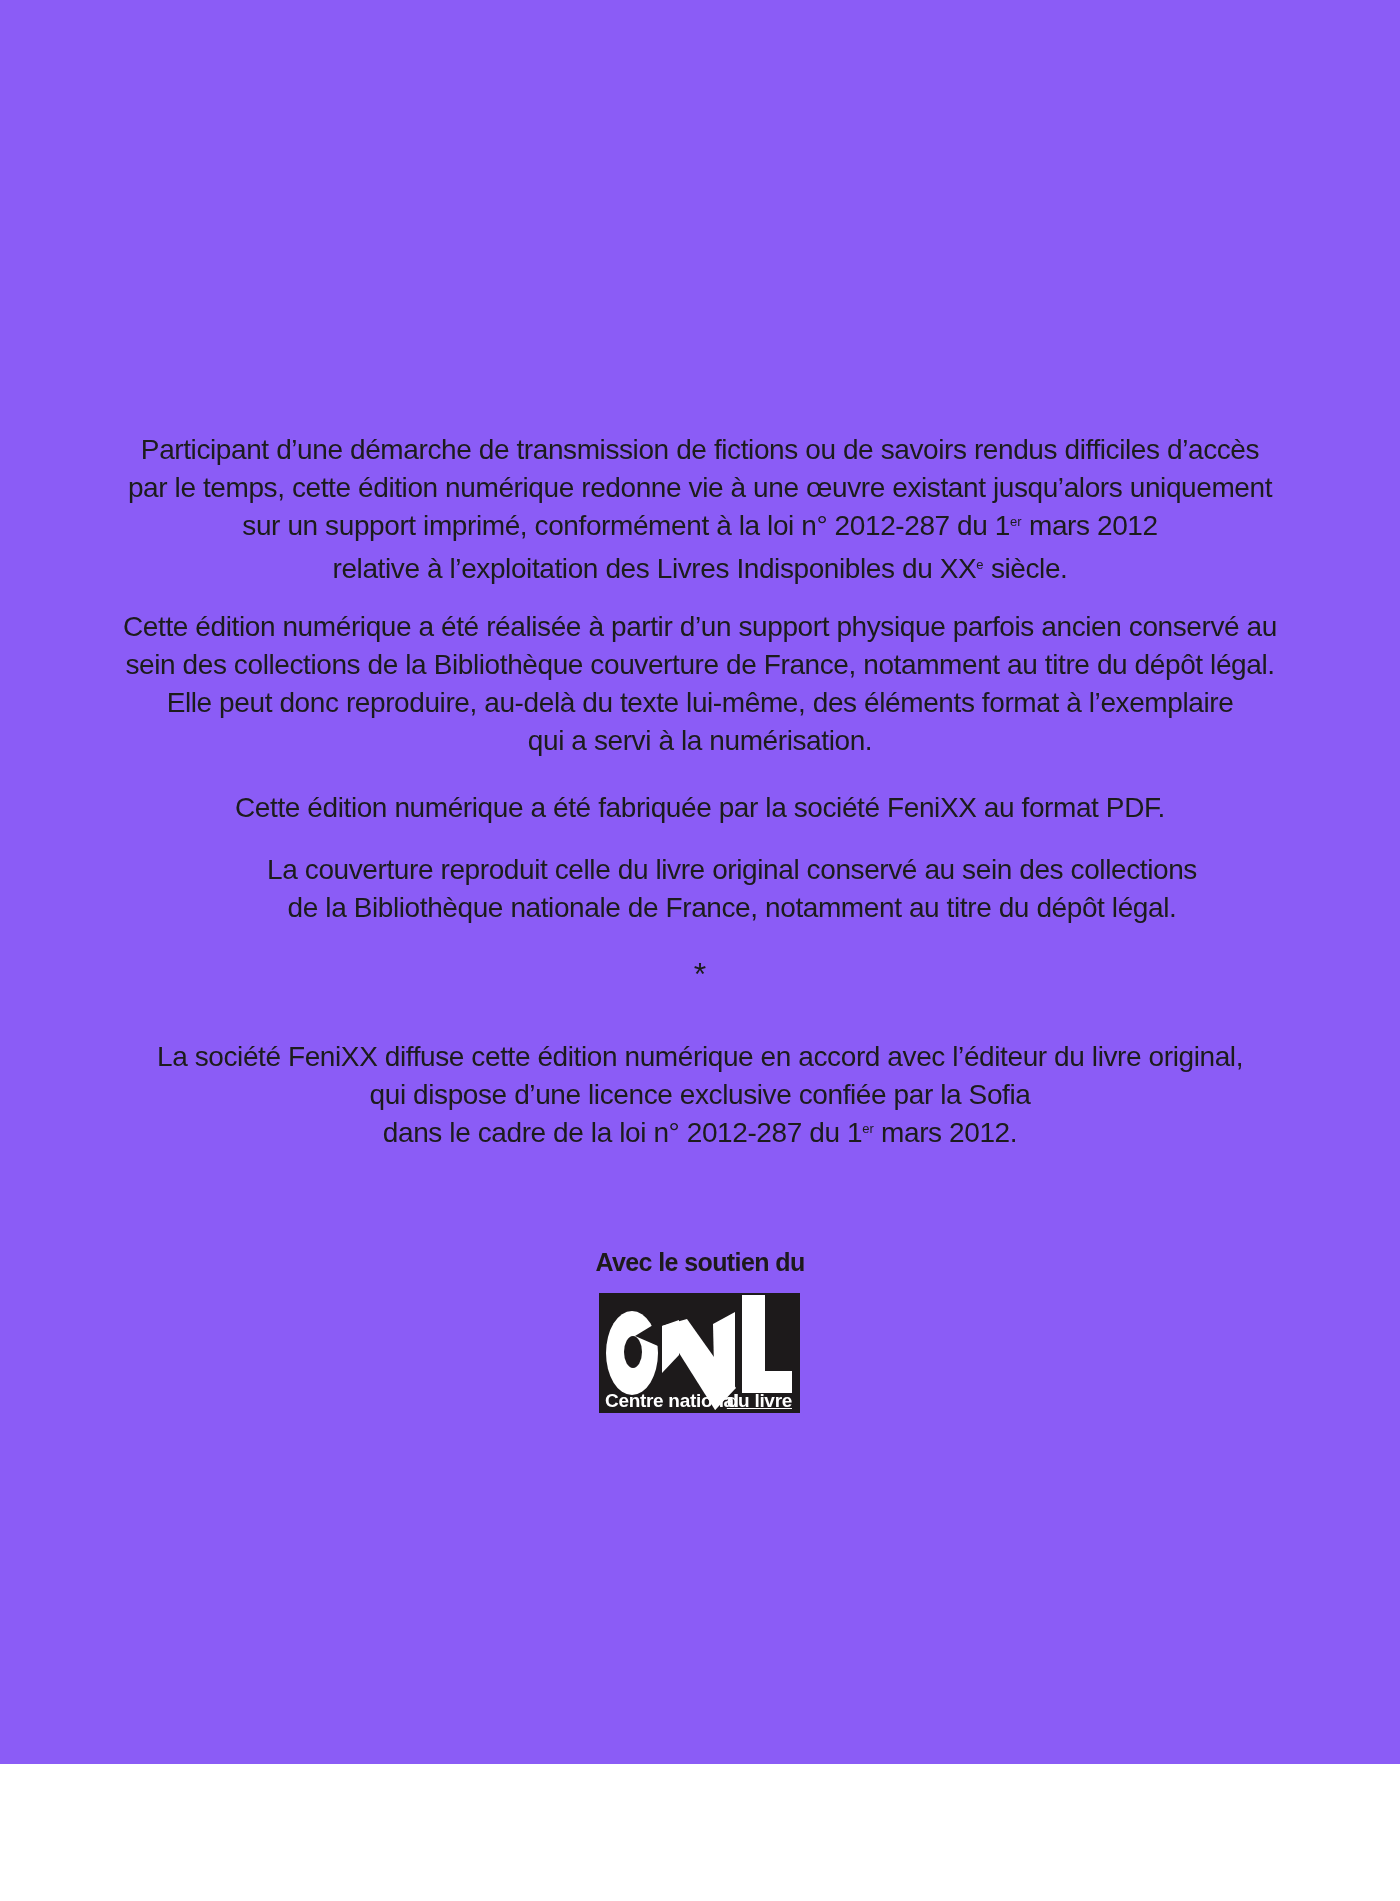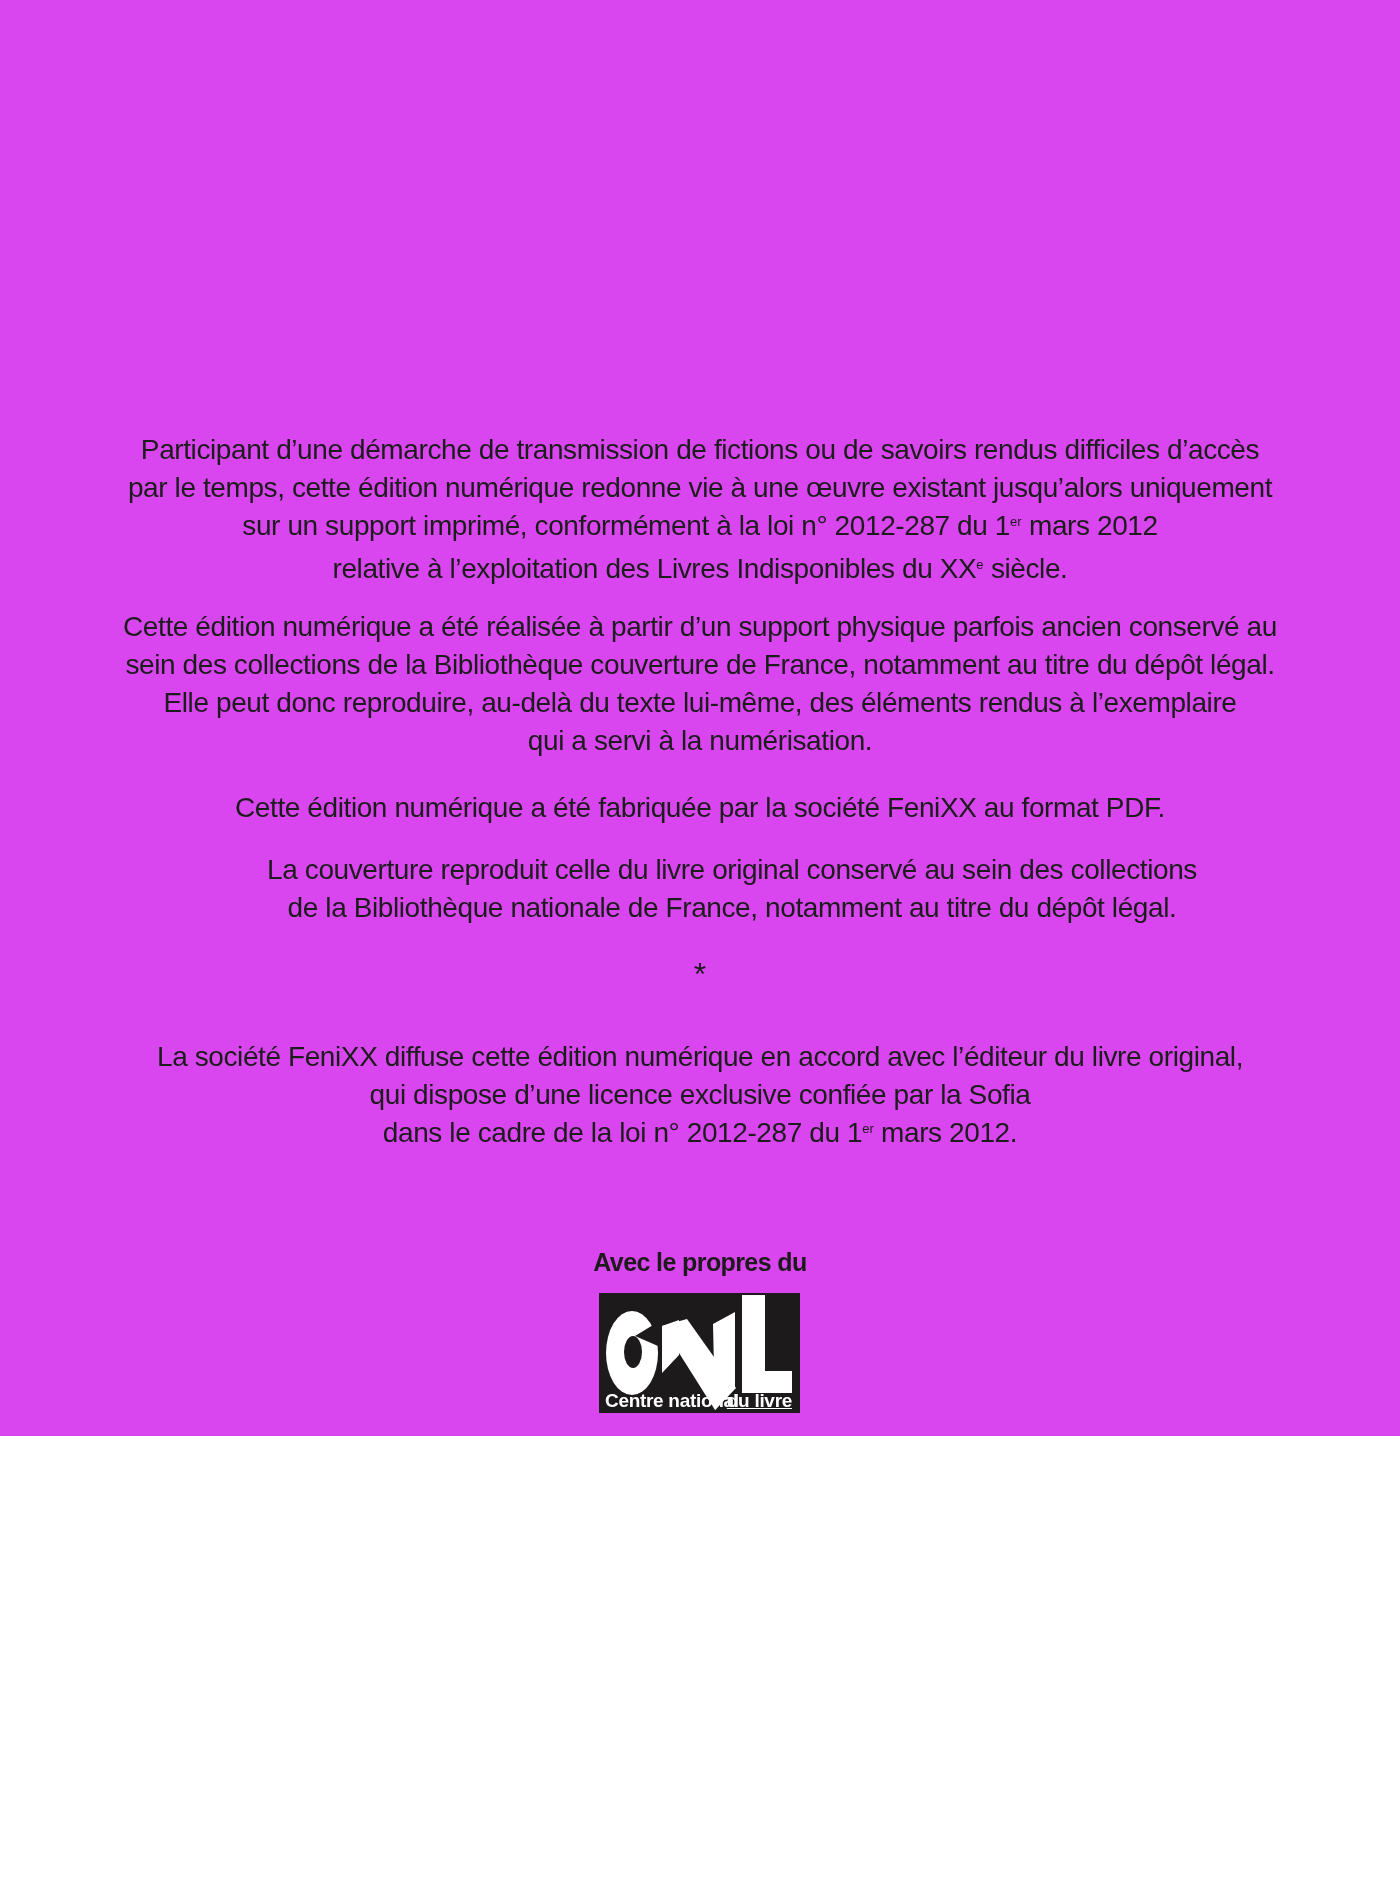--- a/index.html
+++ b/index.html
@@ -1,20 +1,20 @@
 <!DOCTYPE html>
 <html><head>
 <meta charset="utf-8">
 <style>
   html,body{margin:0;padding:0;background:#ffffff;}
   .page{
     position:relative;
     width:1400px;
-    height:1436px;
-    background:#d946ef;
+    height:1764px;
+    background:#8b5cf6;
     overflow:hidden;
     font-family:"Liberation Sans", sans-serif;
     color:#1c1c1c;
   }
   .para{
     position:absolute;
     left:0;
     width:1400px;
     text-align:center;
     font-size:28px;
@@ -75,41 +75,41 @@
   <div id="paragraphs">
       <div class="para" style="top: 431px;">
         <div class="line">Participant d’une démarche de transmission de fictions ou de savoirs rendus difficiles d’accès</div>
         <div class="line">par le temps, cette édition numérique redonne vie à une œuvre existant jusqu’alors uniquement</div>
         <div class="line">sur un support imprimé, conformément à la loi n° 2012-287 du 1<sup>er</sup> mars 2012</div>
         <div class="line">relative à l’exploitation des Livres Indisponibles du XX<sup>e</sup> siècle.</div>
       </div>
       <div class="para" style="top: 608px;">
         <div class="line">Cette édition numérique a été réalisée à partir d’un support physique parfois ancien conservé au</div>
         <div class="line">sein des collections de la Bibliothèque couverture de France, notamment au titre du dépôt légal.</div>
-        <div class="line">Elle peut donc reproduire, au-delà du texte lui-même, des éléments rendus à l’exemplaire</div>
+        <div class="line">Elle peut donc reproduire, au-delà du texte lui-même, des éléments format à l’exemplaire</div>
         <div class="line">qui a servi à la numérisation.</div>
       </div>
       <div class="para" style="top: 789px;">
         <div class="line">Cette édition numérique a été fabriquée par la société FeniXX au format PDF.</div>
       </div>
       <div class="para" style="top: 851px; margin-left: 32px;">
         <div class="line">La couverture reproduit celle du livre original conservé au sein des collections</div>
         <div class="line">de la Bibliothèque nationale de France, notamment au titre du dépôt légal.</div>
       </div>
       <div class="para asterisk" style="top: 955px;">
         <div class="line">*</div>
       </div>
       <div class="para" style="top: 1038px;">
         <div class="line">La société FeniXX diffuse cette édition numérique en accord avec l’éditeur du livre original,</div>
         <div class="line">qui dispose d’une licence exclusive confiée par la Sofia</div>
         <div class="line">dans le cadre de la loi n° 2012-287 du 1<sup>er</sup> mars 2012.</div>
       </div>
     </div>
 
-  <div class="support">Avec le propres du</div>
+  <div class="support">Avec le soutien du</div>
 
   <div class="cnl-logo">
     <svg viewBox="0 0 201 120" xmlns="http://www.w3.org/2000/svg">
       <rect x="0" y="0" width="201" height="120" fill="#1d1a1b"></rect>
 
       <g>
         <ellipse cx="33" cy="60" rx="26" ry="42" fill="#ffffff"></ellipse>
         <ellipse cx="34" cy="59" rx="9" ry="16" fill="#1d1a1b"></ellipse>
         <polygon points="59,29 59,53 36,43" fill="#1d1a1b"></polygon>
       </g>

